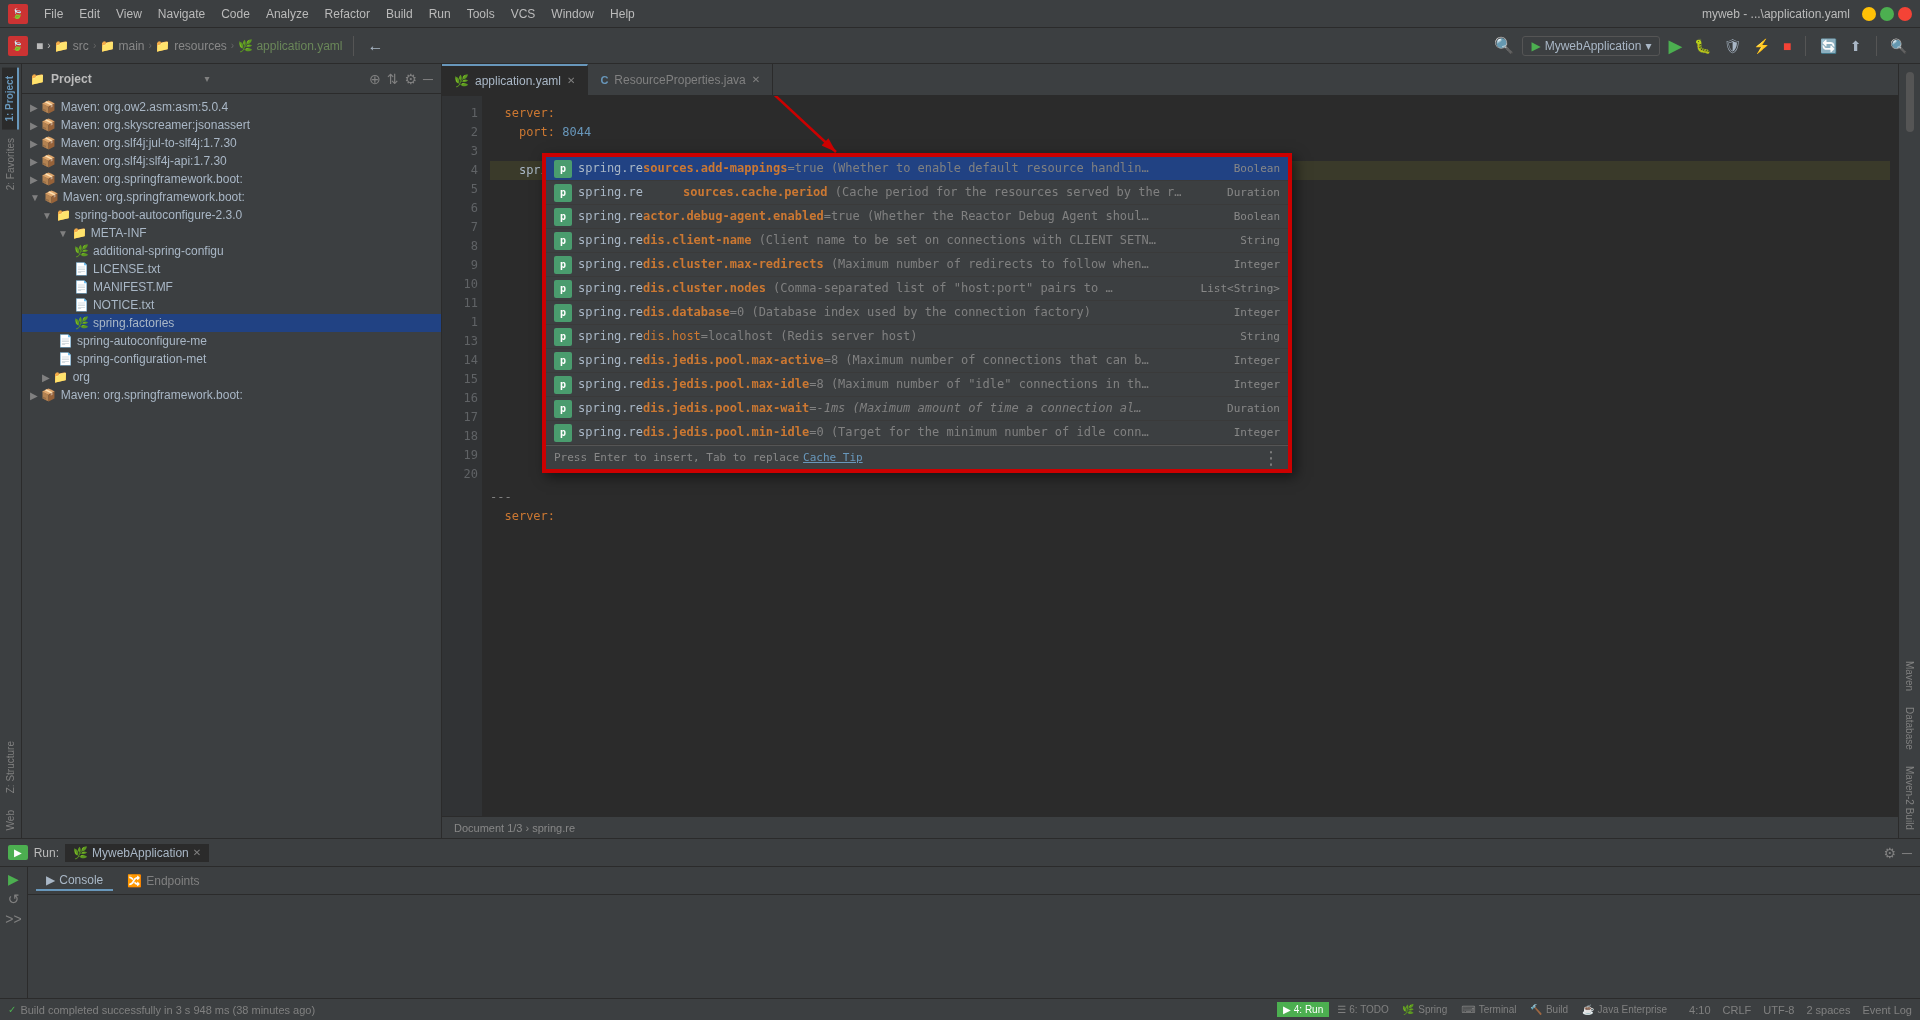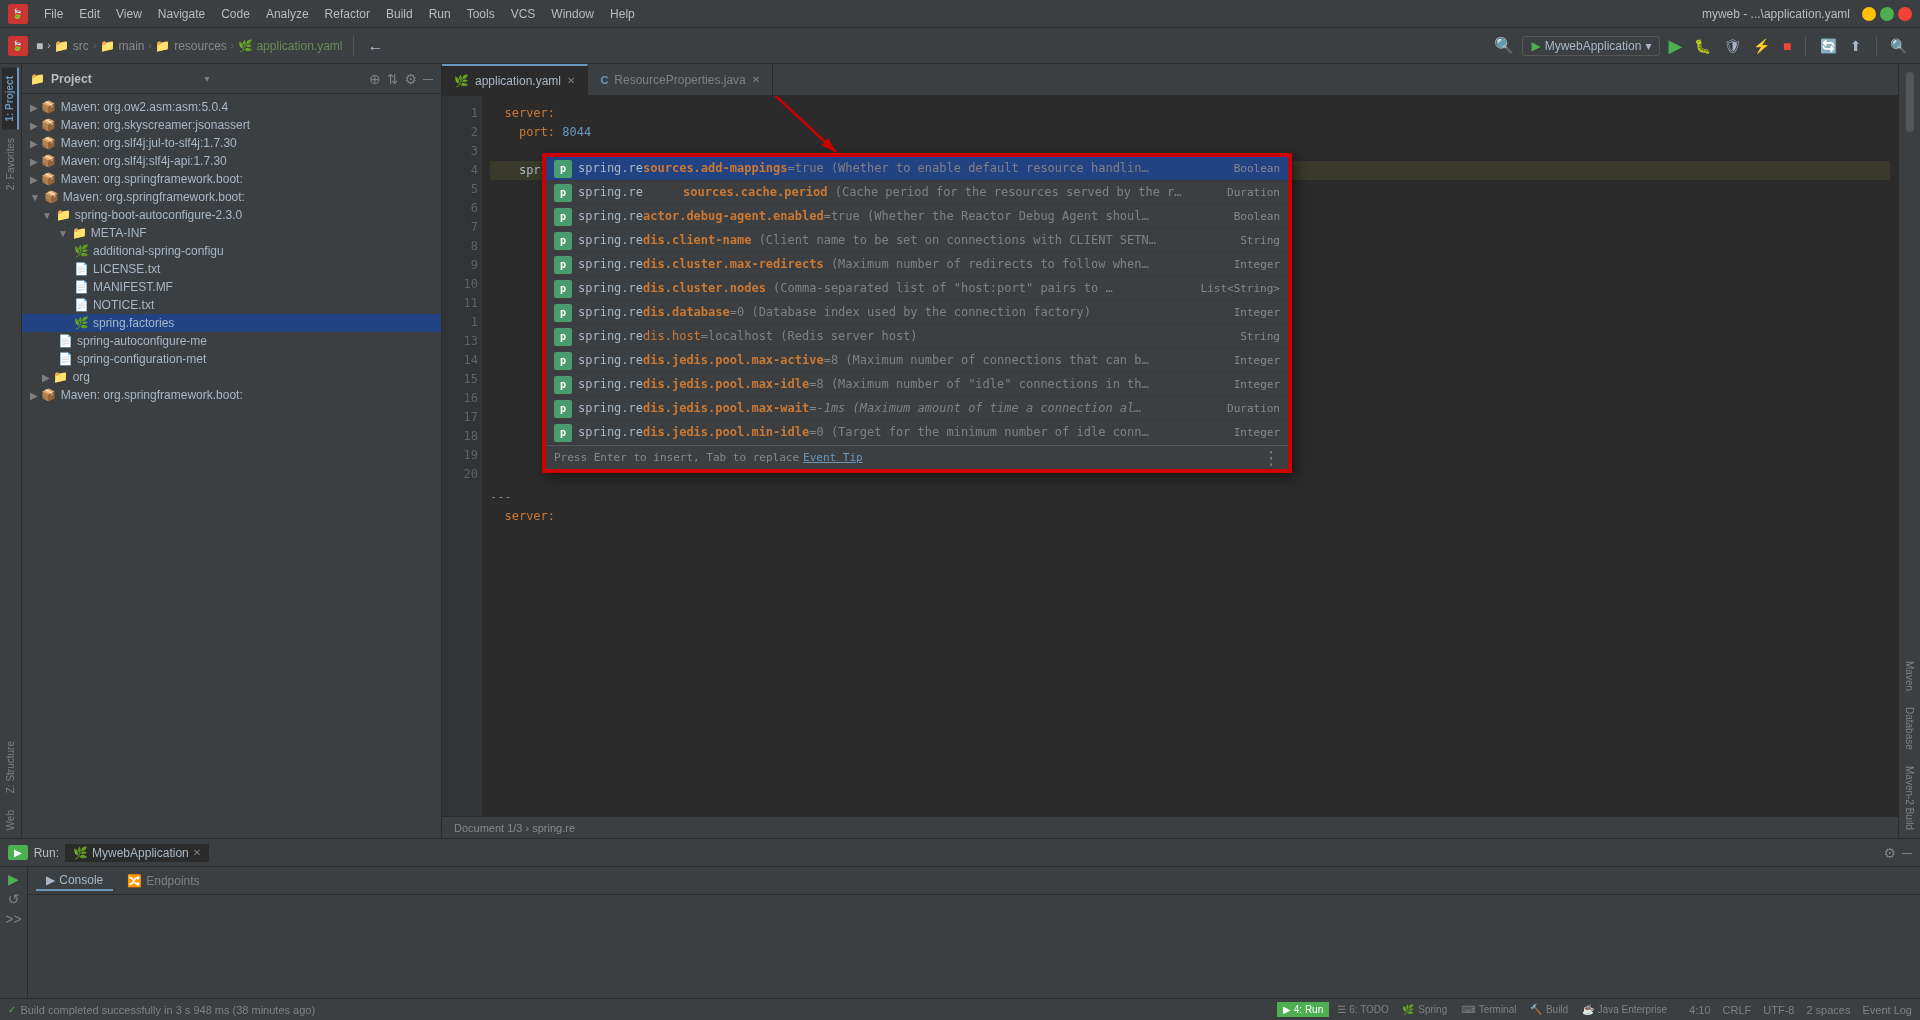--- a/index.html
+++ b/index.html
@@ -380,21 +380,21 @@
                 <div class="ac-icon">p</div>
                 <div class="ac-text">
                   <span style="color:#a9b7c6;">spring.re</span><span style="color:#cc7832;font-weight:bold;">dis.jedis.pool.min-idle</span><span style="color:#808080;">=0 (Target for the minimum number of idle conn…</span>
                 </div>
                 <div class="ac-type">Integer</div>
               </div>
 
               <div style="display:flex;align-items:center;padding:2px 8px;border-top:1px solid #555;">
                 <div class="ac-footer" style="flex:1;border:none;padding:0;">
                   <span>Press Enter to insert, Tab to replace</span>
-                  <span class="next-tip">Event Tip</span>
+                  <span class="next-tip">Cache Tip</span>
                 </div>
                 <span style="color:#808080;cursor:pointer;font-size:18px;">⋮</span>
               </div>
             </div>
           </div>
 
           <div style="margin-top:calc(22px * 14);"></div>
           <div class="code-line" style="color:#808080;">---</div>
           <div class="code-line">  <span class="k-key">server:</span></div>
         </div>

